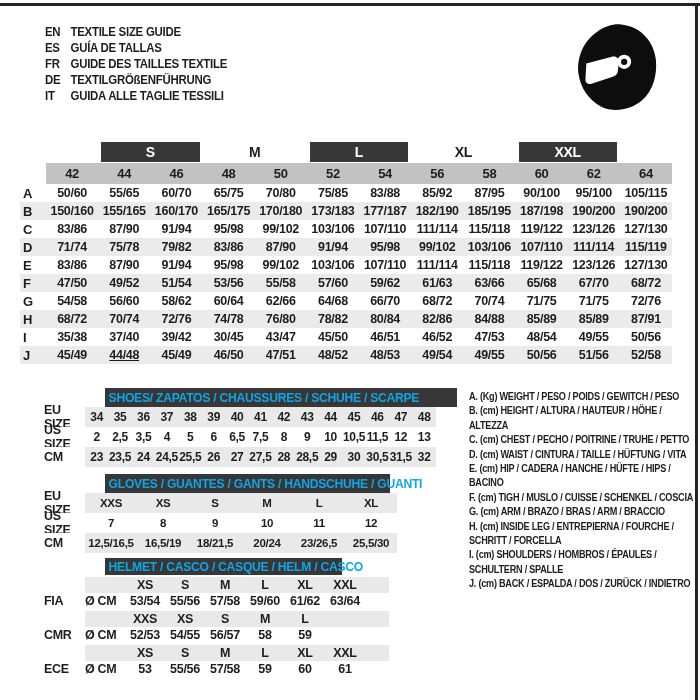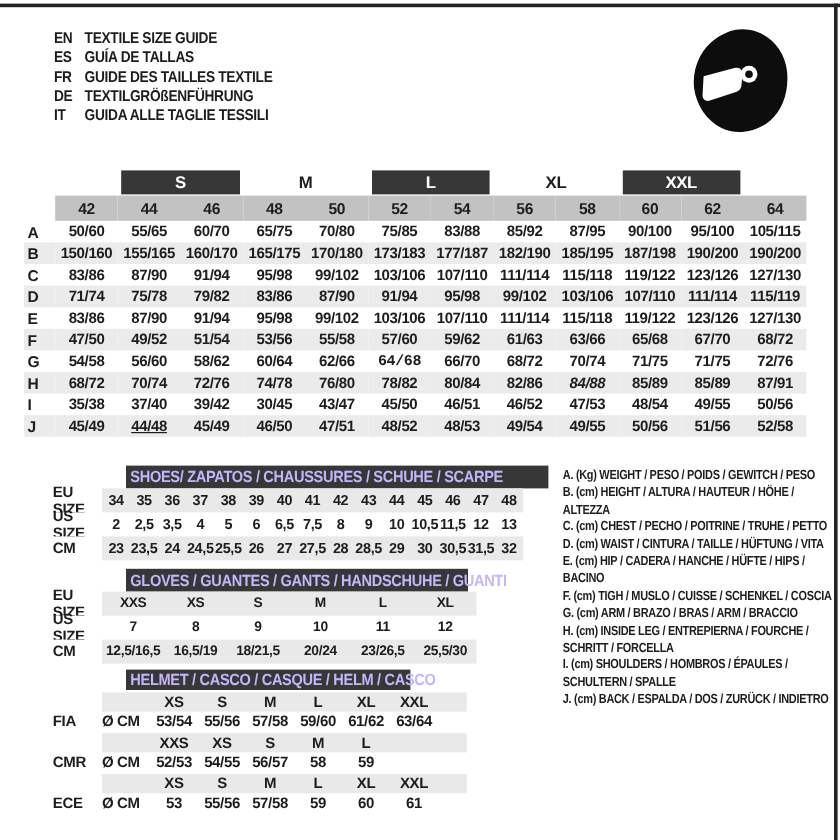--- a/index.html
+++ b/index.html
@@ -29,21 +29,21 @@
   .strip-cell{background:#c2c2c2;display:flex;align-items:center;justify-content:center;font-size:13px;}
   .letter-cell{display:flex;align-items:center;padding-left:3px;font-size:13px;}
   .val-cell{display:flex;align-items:center;justify-content:center;font-size:12.5px;}
   .alt{background:#ebebeb;}
 
   
   .sec{position:absolute;left:44px;}
   #shoes-sec{top:388px;}
   #gloves-sec{top:474px;}
   #helmet-sec{top:558px;}
-  .sec-bar{margin-left:61px;height:19px;background:#373737;color:#c4b5fd;display:flex;align-items:center;overflow:visible;}
+  .sec-bar{margin-left:61px;height:19px;background:#373737;color:#0ea5e9;display:flex;align-items:center;overflow:visible;}
   .sec-bar .bar-text{transform:scaleX(0.9);transform-origin:left center;white-space:nowrap;padding-left:4px;font-size:13.5px;}
   #shoes-sec .sec-bar{width:352px;}
   #gloves-sec .sec-bar{width:285px;}
   #helmet-sec .sec-bar{width:237px;height:17px;}
   .srow{display:flex;height:20px;}
   #helmet-sec .srow{height:16px;}
   .hgap{margin-top:2px;}
   .slabel{width:41px;display:flex;align-items:center;font-size:12.5px;background:#ffffff;}
   .scells{display:flex;}
   .gray{background:#e9e9e9;}
@@ -192,37 +192,37 @@
     <div class="val-cell alt" style="grid-area: 8 / 10;">63/66</div>
     <div class="val-cell alt" style="grid-area: 8 / 11;">65/68</div>
     <div class="val-cell alt" style="grid-area: 8 / 12;">67/70</div>
     <div class="val-cell alt" style="grid-area: 8 / 13;">68/72</div>
     <div class="letter-cell" style="grid-area: 9 / 1;">G</div>
     <div class="val-cell" style="grid-area: 9 / 2;">54/58</div>
     <div class="val-cell" style="grid-area: 9 / 3;">56/60</div>
     <div class="val-cell" style="grid-area: 9 / 4;">58/62</div>
     <div class="val-cell" style="grid-area: 9 / 5;">60/64</div>
     <div class="val-cell" style="grid-area: 9 / 6;">62/66</div>
-    <div class="val-cell" style="grid-area: 9 / 7; font-family: Liberation Mono, monospace;">64/68</div>
+    <div class="val-cell" style="grid-area: 9 / 7;">64/68</div>
     <div class="val-cell" style="grid-area: 9 / 8;">66/70</div>
     <div class="val-cell" style="grid-area: 9 / 9;">68/72</div>
     <div class="val-cell" style="grid-area: 9 / 10;">70/74</div>
     <div class="val-cell" style="grid-area: 9 / 11;">71/75</div>
     <div class="val-cell" style="grid-area: 9 / 12;">71/75</div>
     <div class="val-cell" style="grid-area: 9 / 13;">72/76</div>
     <div class="letter-cell alt" style="grid-area: 10 / 1;">H</div>
     <div class="val-cell alt" style="grid-area: 10 / 2;">68/72</div>
     <div class="val-cell alt" style="grid-area: 10 / 3;">70/74</div>
     <div class="val-cell alt" style="grid-area: 10 / 4;">72/76</div>
     <div class="val-cell alt" style="grid-area: 10 / 5;">74/78</div>
     <div class="val-cell alt" style="grid-area: 10 / 6;">76/80</div>
     <div class="val-cell alt" style="grid-area: 10 / 7;">78/82</div>
     <div class="val-cell alt" style="grid-area: 10 / 8;">80/84</div>
     <div class="val-cell alt" style="grid-area: 10 / 9;">82/86</div>
-    <div class="val-cell alt" style="grid-area: 10 / 10; font-style: italic;">84/88</div>
+    <div class="val-cell alt" style="grid-area: 10 / 10;">84/88</div>
     <div class="val-cell alt" style="grid-area: 10 / 11;">85/89</div>
     <div class="val-cell alt" style="grid-area: 10 / 12;">85/89</div>
     <div class="val-cell alt" style="grid-area: 10 / 13;">87/91</div>
     <div class="letter-cell" style="grid-area: 11 / 1;">I</div>
     <div class="val-cell" style="grid-area: 11 / 2;">35/38</div>
     <div class="val-cell" style="grid-area: 11 / 3;">37/40</div>
     <div class="val-cell" style="grid-area: 11 / 4;">39/42</div>
     <div class="val-cell" style="grid-area: 11 / 5;">30/45</div>
     <div class="val-cell" style="grid-area: 11 / 6;">43/47</div>
     <div class="val-cell" style="grid-area: 11 / 7;">45/50</div>

